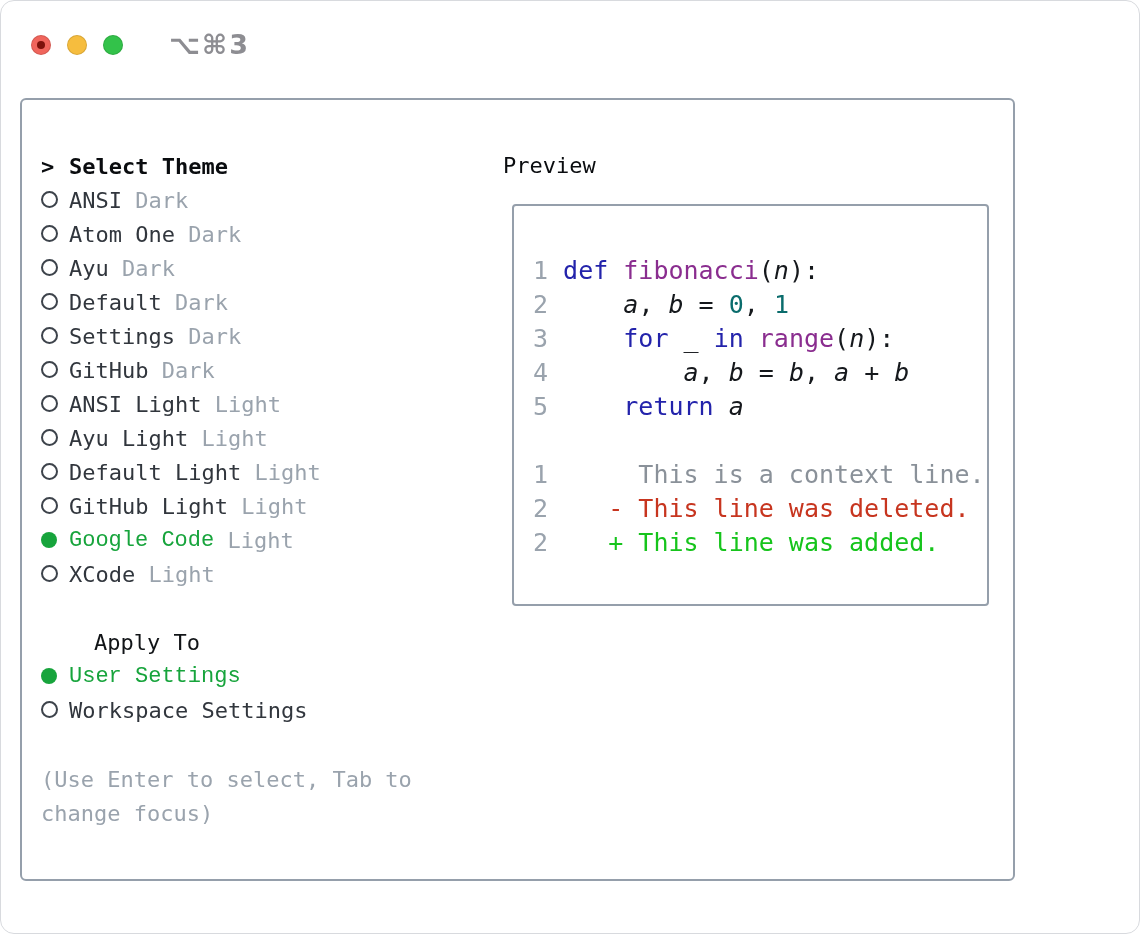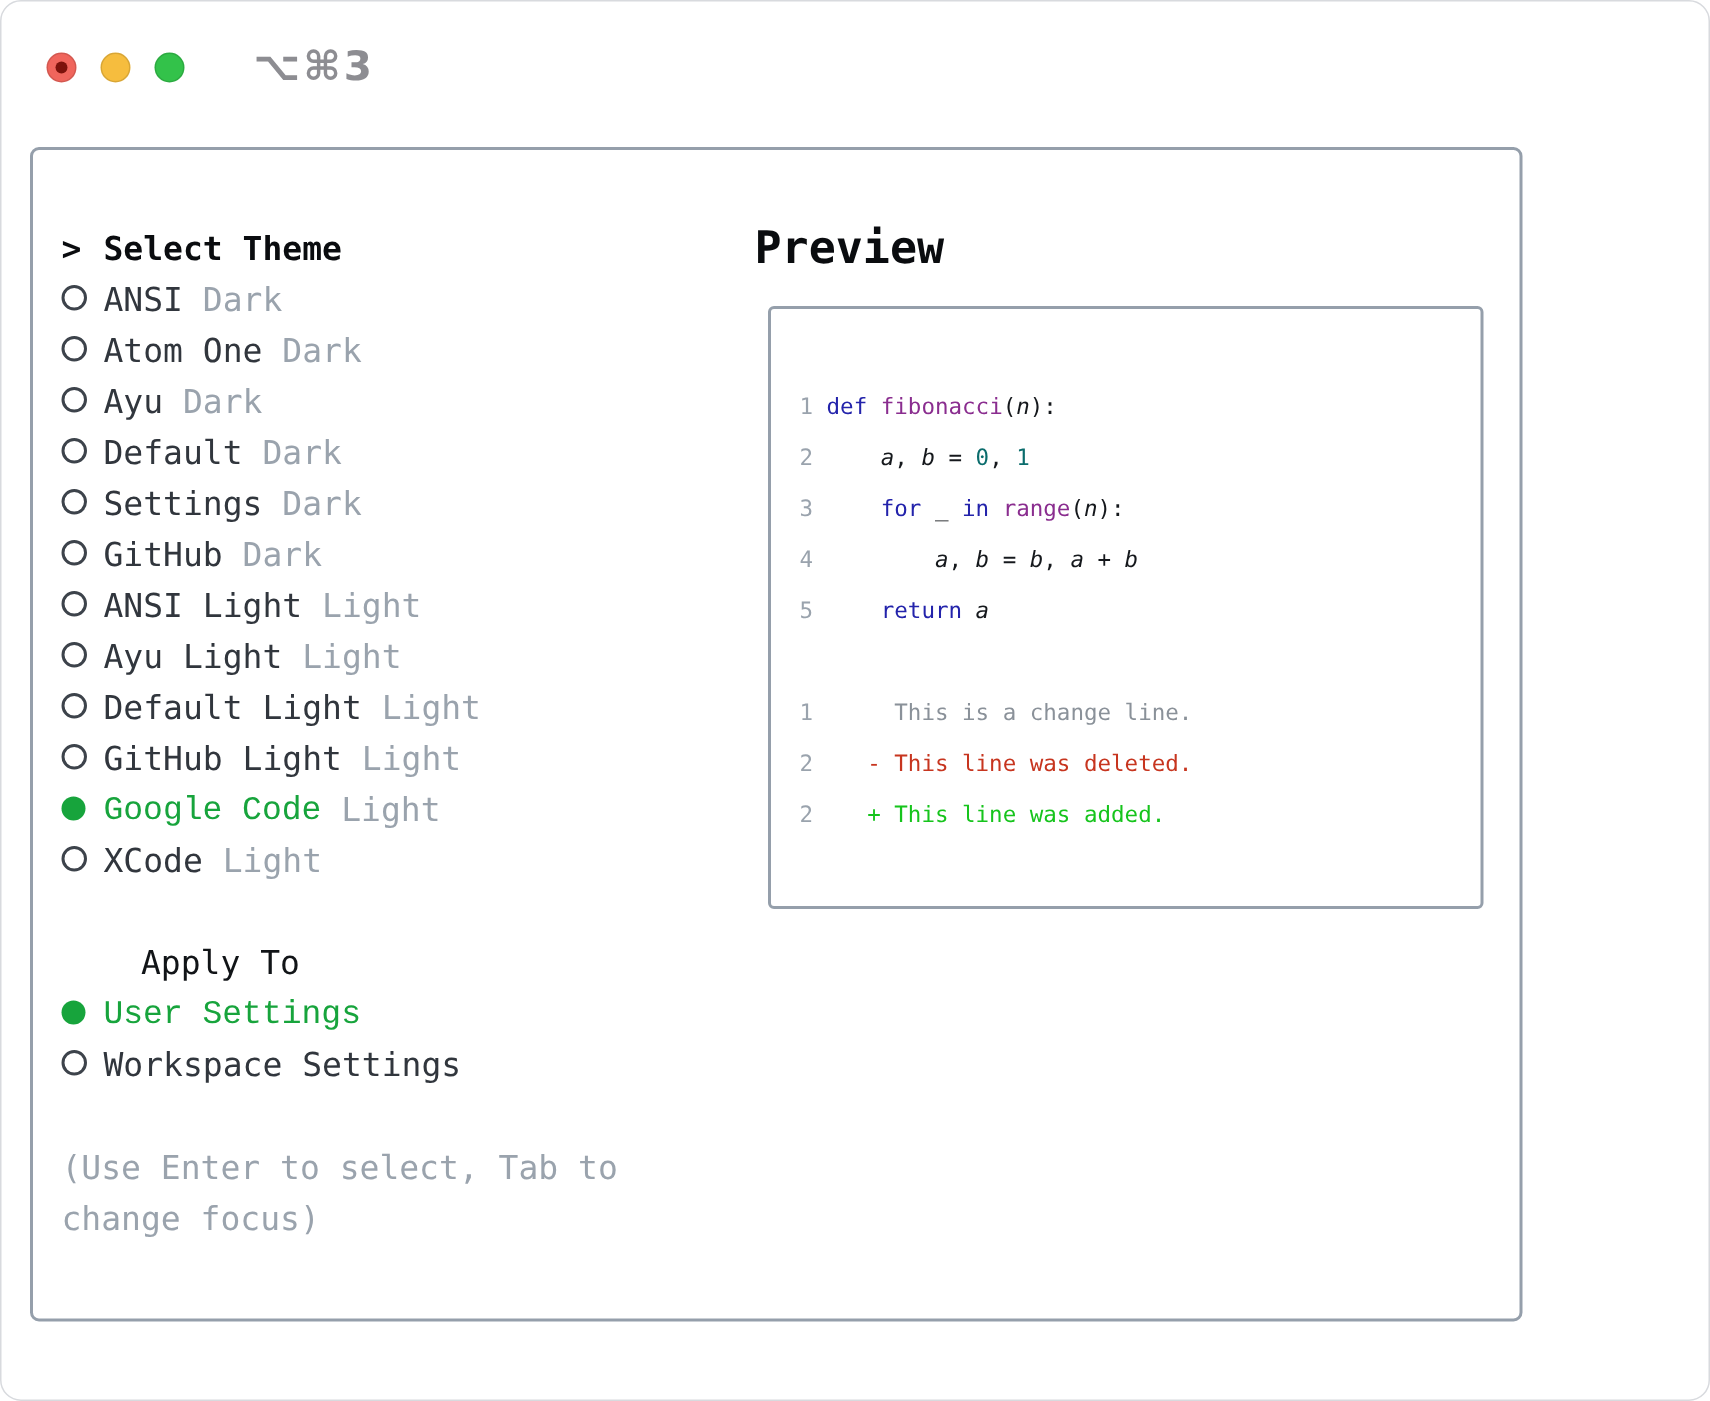--- a/index.html
+++ b/index.html
@@ -53,25 +53,25 @@
   .radio.selected{width:16px;height:16px;border:none;background:var(--selection-green);}
   .tname{color:var(--name-gray);}
   .tname.sel{color:var(--selection-green);font-family:Liberation Mono, monospace;}
   .variant{color:var(--muted-gray);}
   .apply-header{color:#111417;margin-left:25px;}
   .spacer-a{height:34px;}
   .spacer-b{height:36px;}
   .help{color:var(--muted-gray);line-height:34px;width:420px;}
   
   .preview-header{position:absolute;left:481px;top:49px;height:34px;line-height:34px;
-      font-size:30px;font-weight:bold;color:#0a0c0f;}
+      font-size:22px;font-weight:normal;color:#0a0c0f;}
   .preview-box{position:absolute;left:490px;top:104px;width:477px;height:402px;
       border:2px solid var(--panel-border);border-radius:4px;box-sizing:border-box;
       padding:48px 0 0 19px;overflow:hidden;}
-  .code-line{height:34px;line-height:34px;font-size:15px;white-space:pre;}
+  .code-line{height:34px;line-height:34px;font-size:25px;white-space:pre;}
   .ln{display:inline-block;width:2ch;color:var(--muted-gray);}
   .code-content{color:var(--text-dark);}
   .s-kw{color:var(--keyword-blue);}
   .s-fn{color:var(--function-purple);}
   .s-lit{color:var(--literal-teal);}
   .s-var{color:var(--text-dark);font-style:italic;}
   .s-p{color:var(--text-dark);}
   .diff-context{color:#8a9199;}
   .diff-deleted{color:var(--deleted-red);}
   .diff-added{color:var(--added-green);}
@@ -132,20 +132,20 @@
     <div class="preview-box">
       <div id="code-block">
           <div class="code-line"><span class="ln">1</span><span class="code-content"><span class="s-kw">def</span><span class="s-p"> </span><span class="s-fn">fibonacci</span><span class="s-p">(</span><span class="s-var">n</span><span class="s-p">):</span></span></div>
           <div class="code-line"><span class="ln">2</span><span class="code-content"><span class="s-p">    </span><span class="s-var">a</span><span class="s-p">, </span><span class="s-var">b</span><span class="s-p"> = </span><span class="s-lit">0</span><span class="s-p">, </span><span class="s-lit">1</span></span></div>
           <div class="code-line"><span class="ln">3</span><span class="code-content"><span class="s-p">    </span><span class="s-kw">for</span><span class="s-p"> _ </span><span class="s-kw">in</span><span class="s-p"> </span><span class="s-fn">range</span><span class="s-p">(</span><span class="s-var">n</span><span class="s-p">):</span></span></div>
           <div class="code-line"><span class="ln">4</span><span class="code-content"><span class="s-p">        </span><span class="s-var">a</span><span class="s-p">, </span><span class="s-var">b</span><span class="s-p"> = </span><span class="s-var">b</span><span class="s-p">, </span><span class="s-var">a</span><span class="s-p"> + </span><span class="s-var">b</span></span></div>
           <div class="code-line"><span class="ln">5</span><span class="code-content"><span class="s-p">    </span><span class="s-kw">return</span><span class="s-p"> </span><span class="s-var">a</span></span></div>
         </div>
       <div class="blank-line"></div>
       <div id="diff-block">
-          <div class="code-line"><span class="ln">1</span><span class="diff-context">     This is a change line.</span></div>
+          <div class="code-line"><span class="ln">1</span><span class="diff-context">     This is a context line.</span></div>
           <div class="code-line"><span class="ln">2</span><span class="diff-deleted">   - This line was deleted.</span></div>
           <div class="code-line"><span class="ln">2</span><span class="diff-added">   + This line was added.</span></div>
         </div>
     </div>
 
   </div>
 </div>
 
 </body></html>

